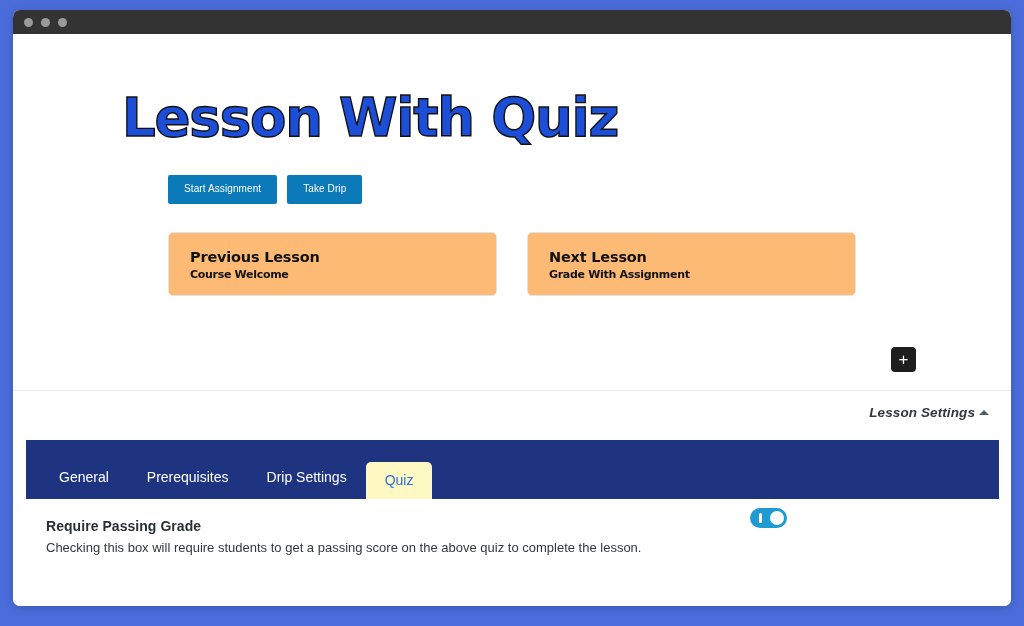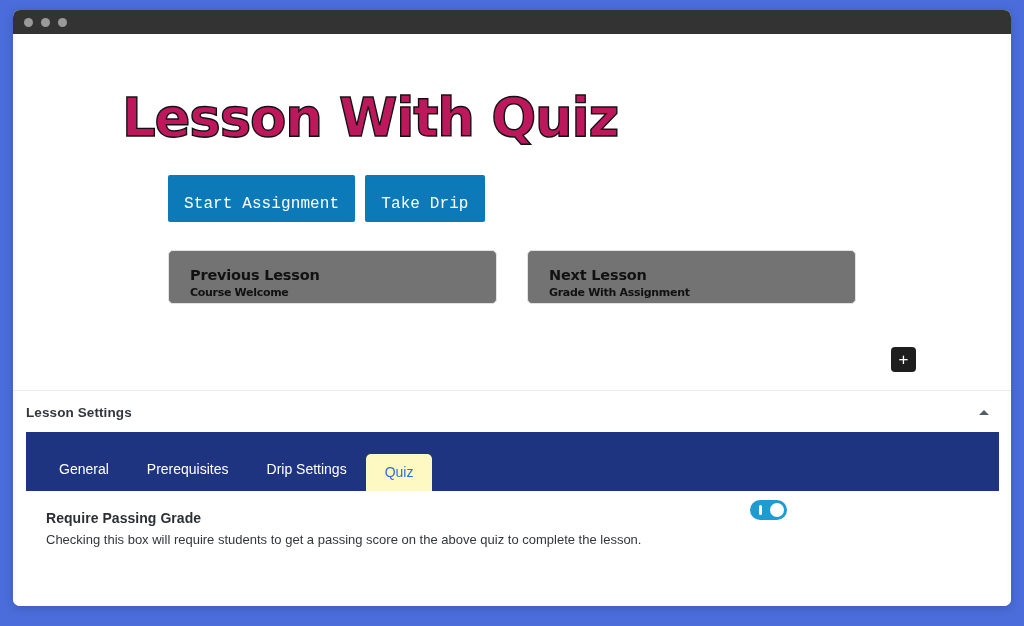--- a/index.html
+++ b/index.html
@@ -63,58 +63,58 @@
   }
   .lesson-title {
     margin: 0;
     padding-top: 56px;
     padding-left: 64px;
     font-family: "DejaVu Sans", sans-serif;
     font-size: 53px;
     line-height: 1.05;
     font-weight: 700;
     letter-spacing: -1.2px;
-    color: #be185d;
+    color: #1d4ed8;
     -webkit-text-stroke: 1.4px #111111;
   }
 
   .action-row {
     display: flex;
     gap: 10px;
     padding-left: 110px;
     margin-top: 29px;
   }
   .btn-primary {
     background: #0c7ab8;
     color: #ffffff;
     border: none;
     border-radius: 2px;
-    font-family: Liberation Mono, monospace;
-    font-size: 16px;
+    font-family: Liberation Sans, sans-serif;
+    font-size: 10px;
     font-weight: 400;
-    padding: 21px 16px 10px;
+    padding: 9px 16px 10px;
     cursor: pointer;
     line-height: 1;
     letter-spacing: .1px;
   }
 
   .nav-row {
     display: flex;
     gap: 30px;
     padding-left: 110px;
     padding-right: 110px;
     margin-top: 28px;
   }
   .nav-card {
     flex: 1 1 0;
     border: 1px solid #e2e2e2;
     border-radius: 5px;
-    background: #737373;
-    box-sizing: border-box;
-    padding: 13px 21px 2px;
+    background: #fdba74;
+    box-sizing: border-box;
+    padding: 13px 21px 12px;
     cursor: pointer;
     font-family: "DejaVu Sans", sans-serif;
   }
   .nav-card.next { text-align: left; }
   .nav-kicker {
     font-size: 14.5px;
     font-weight: 700;
     color: #111111;
     line-height: 1.55;
     letter-spacing: -.2px;
@@ -152,22 +152,23 @@
     width: 100%;
   }
 
   
   .settings {
     padding: 0;
   }
   .settings-head {
     display: flex;
     align-items: center;
-    justify-content: space-between;
-    padding: 14px 18px 12px 13px;
+    justify-content: flex-end;
+    padding: 14px 18px 20px 13px;
+    font-style: italic;
   }
   .settings-head-title {
     font-size: 13.5px;
     font-weight: 700;
     color: #32373c;
     letter-spacing: .1px;
   }
   .collapse-toggle {
     background: none;
     border: none;

